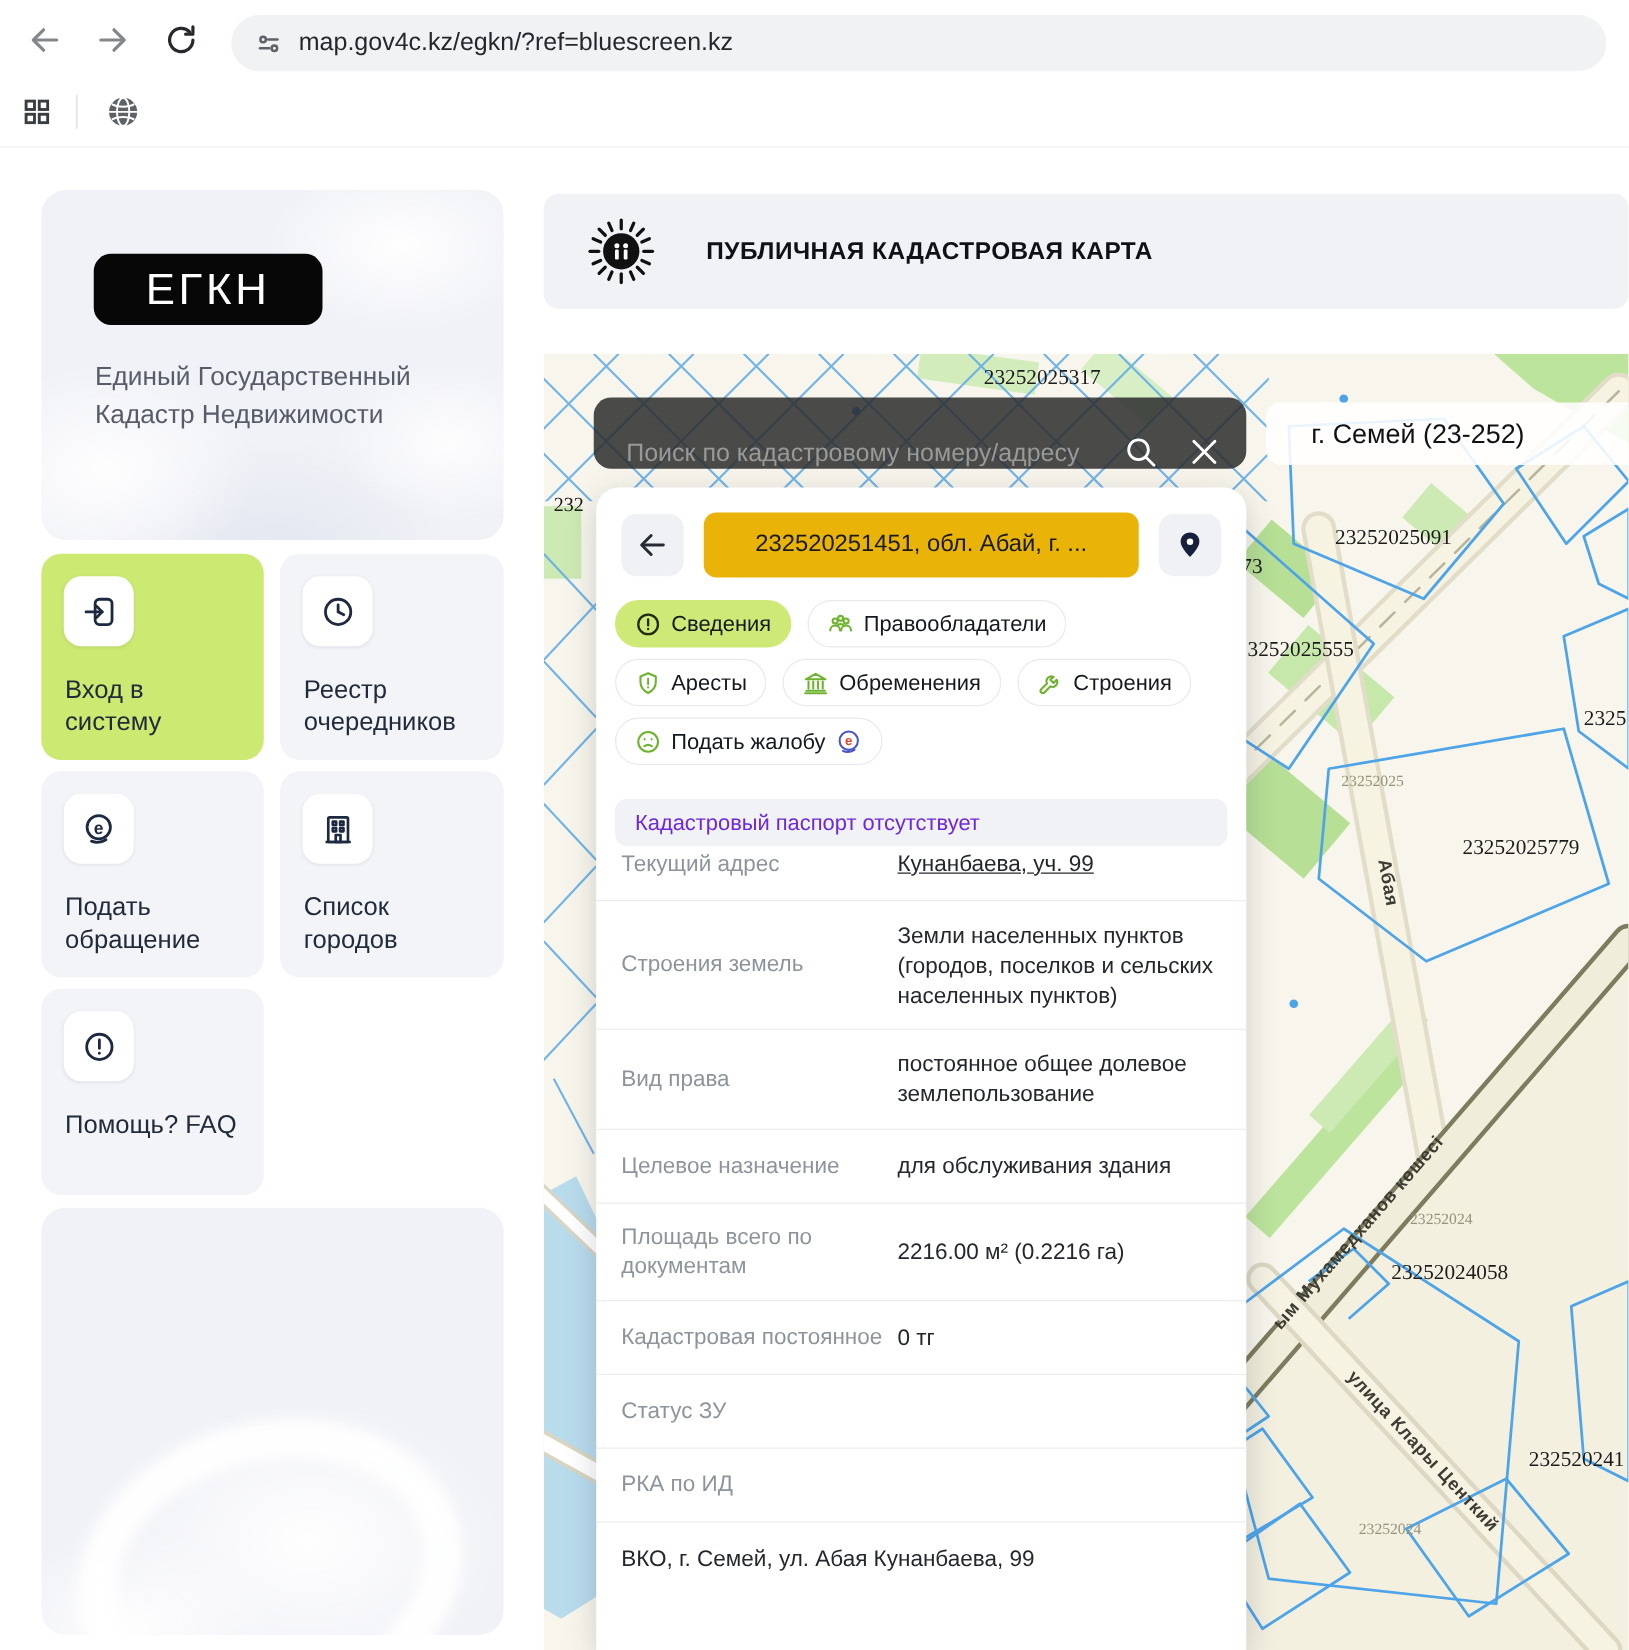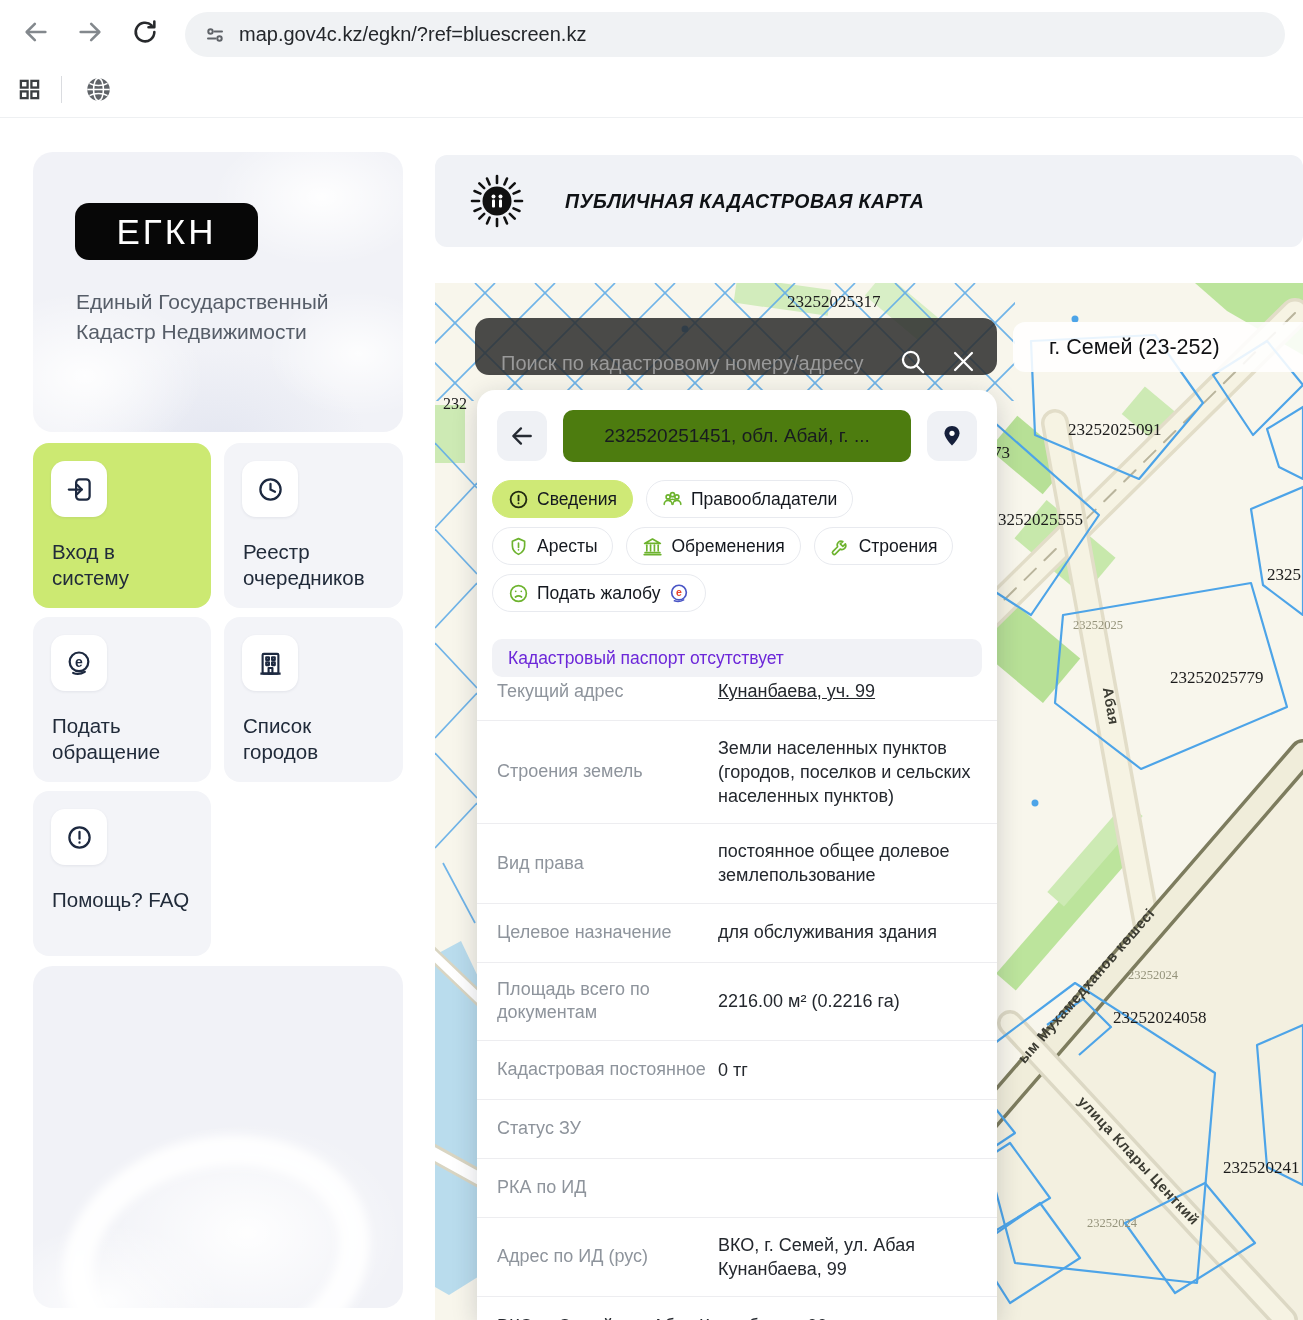--- a/index.html
+++ b/index.html
@@ -45,21 +45,21 @@
   .card-bottom{position:absolute;left:33px;top:966px;width:370px;height:342px;border-radius:20px;overflow:hidden;
     background:
       radial-gradient(210px 150px at 58% 78%, rgba(255,255,255,.95) 0%, rgba(255,255,255,0) 74%),
       radial-gradient(160px 110px at 20% 98%, rgba(255,255,255,.9) 0%, rgba(255,255,255,0) 70%),
       #f1f2f7;}
   .card-bottom::after{content:"";position:absolute;left:28px;bottom:-70px;width:250px;height:180px;border-radius:50%;
       border:30px solid rgba(255,255,255,.95);transform:rotate(-14deg);filter:blur(5px);}
 
   
   .top-banner{position:absolute;left:435px;top:155px;width:868px;height:92px;background:#f0f2f6;border-radius:12px;
-      display:flex;align-items:center;font-style:italic;}
+      display:flex;align-items:center;}
   .emblem{margin-left:34px;width:56px;height:56px;flex:0 0 auto;}
   .banner-title{margin-left:40px;font-size:19.5px;font-weight:700;letter-spacing:.4px;color:#0f1215;}
 
   
   .map{position:absolute;left:435px;top:283px;width:868px;height:1037px;overflow:hidden;background:#f8f6ec;}
   .map-svg{position:absolute;left:0;top:0;}
   .map-svg text{user-select:none;}
   .lbl{font-family:"Liberation Serif",serif;font-size:17px;fill:#1b1b1b;}
   .lbl-md{font-family:"Liberation Serif",serif;font-size:16px;fill:#1b1b1b;}
   .lbl-sm{font-family:"Liberation Serif",serif;font-size:12.5px;fill:#95937b;}
@@ -77,21 +77,21 @@
   .city-pill{position:absolute;left:578px;top:39px;width:330px;height:50px;background:rgba(255,255,255,.88);
       border-radius:12px;z-index:4;display:flex;align-items:center;cursor:pointer;}
   .city-pill span{margin-left:36px;font-size:21.5px;color:#101114;}
 
   
   .panel{position:absolute;left:42px;top:107px;width:520px;height:930px;background:#fff;border-radius:18px 18px 0 0;
       box-shadow:0 6px 26px rgba(20,30,50,.18);z-index:6;overflow:hidden;}
   .panel-head{display:flex;align-items:center;gap:16px;padding:20px 20px 0 20px;}
   .sq-btn{width:50px;height:50px;border-radius:12px;background:#eff1f5;border:none;display:flex;align-items:center;
       justify-content:center;cursor:pointer;color:#262b33;flex:0 0 auto;padding:0;}
-  .cad-field{flex:1;height:52px;border-radius:10px;background:#4d7c0f;display:flex;align-items:center;
+  .cad-field{flex:1;height:52px;border-radius:10px;background:#eab308;display:flex;align-items:center;
       justify-content:center;font-size:19px;color:#181b20;cursor:pointer;}
   .pin-color{color:#16203b;}
 
   .tabs{display:flex;flex-wrap:wrap;gap:9px 13px;padding:18px 15px 0 15px;}
   .pill{height:38px;border-radius:19px;border:1.5px solid #e8eaef;background:#fff;display:flex;align-items:center;
       gap:8px;padding:0 15px;font-size:17.5px;color:#14181f;cursor:pointer;box-sizing:border-box;}
   .pill .p-icon{width:21px;height:21px;color:#6db32e;flex:0 0 auto;}
   .pill.active{background:#cfe976;border-color:#cfe976;}
   .pill.active .p-icon{color:#222b12;}
 
@@ -526,24 +526,20 @@
         </div>
         <div class="drow">
           <span class="dlabel">Статус ЗУ</span>
           <span class="dvalue"></span>
         </div>
         <div class="drow">
           <span class="dlabel">РКА по ИД</span>
           <span class="dvalue"></span>
         </div>
         <div class="drow">
-          <span class="dlabel">Адрес по ИД (рус)</span>
-          <span class="dvalue">ВКО, г. Семей, ул. Абая Кунанбаева, 99</span>
-        </div>
-        <div class="drow">
 
           <span class="dvalue">ВКО, г. Семей, ул. Абая Кунанбаева, 99</span>
         </div>
       </div>
     </div>
   </div>
 
 </div>
 
 </body></html>

